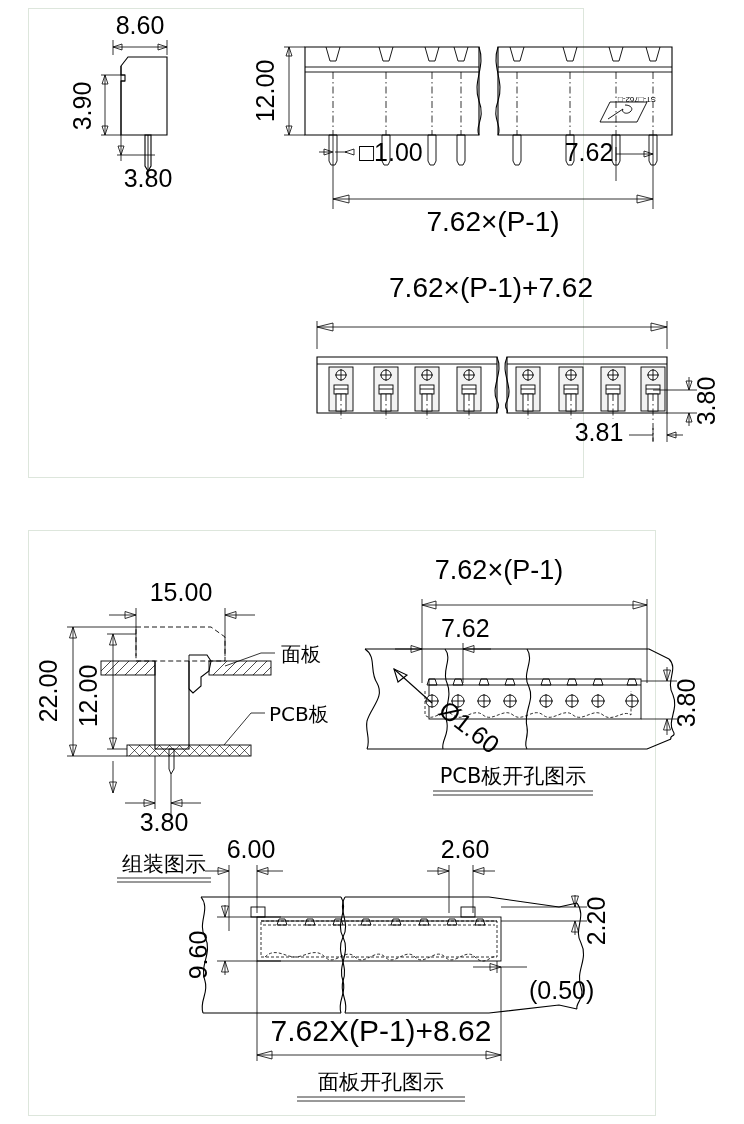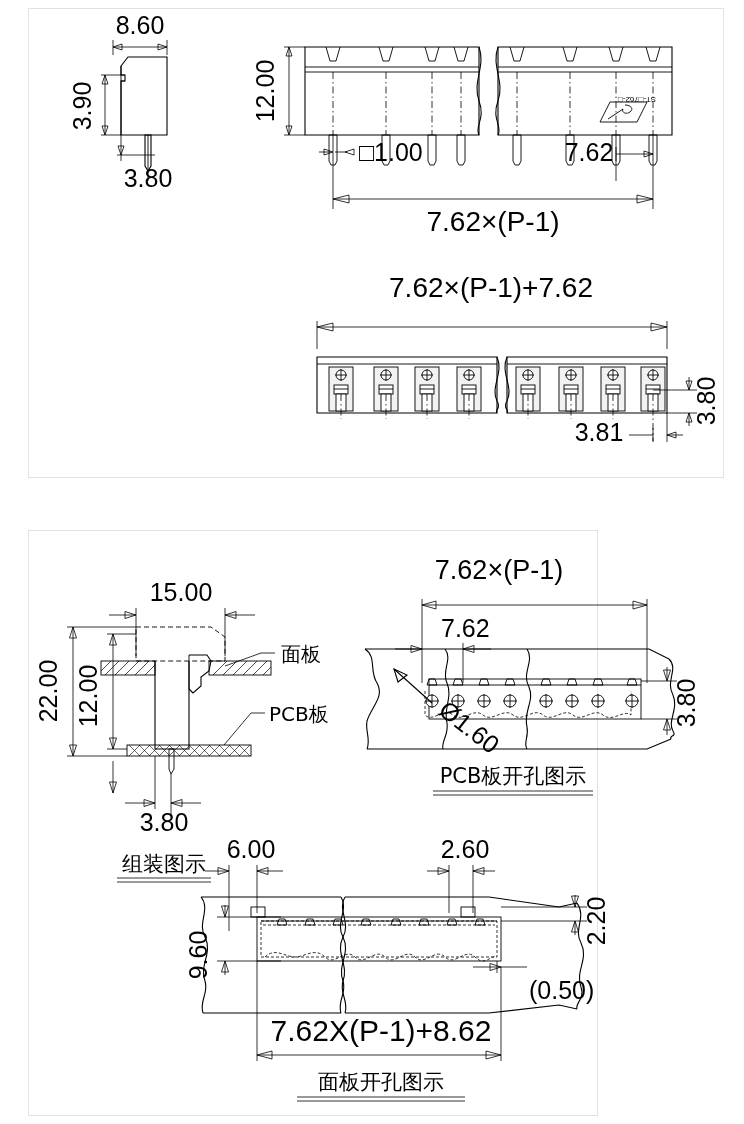--- a/index.html
+++ b/index.html
@@ -1,20 +1,20 @@
 <!DOCTYPE html>
 <html><head>
 <meta charset="utf-8">
 <style>
   html,body{margin:0;padding:0;background:#ffffff;}
   body{width:744px;height:1124px;position:relative;
        font-family:"Liberation Sans","DejaVu Sans",sans-serif;color:#000;overflow:hidden;}
   .panel{position:absolute;border:1px solid #dde6dc;background:#fff;box-sizing:border-box;}
-  #panel-top{left:28px;top:8px;width:696px;height:470px;padding-left:25px;}
-  #panel-bottom{left:28px;top:530px;width:570px;height:586px;}
+  #panel-top{left:28px;top:8px;width:556px;height:470px;padding-left:25px;}
+  #panel-bottom{left:28px;top:530px;width:628px;height:586px;}
   svg{position:absolute;left:0;top:0;overflow:visible;}
   .dim{font-family:"Liberation Sans","DejaVu Sans",sans-serif;font-size:25px;fill:#000;}
   .cn{font-family:"DejaVu Sans","Liberation Sans",sans-serif;font-size:20px;fill:#000;}
   .cn-t{font-family:"DejaVu Sans","Liberation Sans",sans-serif;font-size:21px;fill:#000;}
   .ln{stroke:#000;fill:none;stroke-width:1.1;}
   .ln-t{stroke:#000;fill:none;stroke-width:0.9;}
   .ln-h{stroke:#000;fill:none;stroke-width:0.8;}
   .ctr{stroke:#000;fill:none;stroke-width:0.8;stroke-dasharray:7 3 1.5 3;}
   .dash{stroke:#000;fill:none;stroke-width:0.9;stroke-dasharray:5 3;}
   .dashf{stroke:#000;fill:none;stroke-width:0.8;stroke-dasharray:3 2;}

